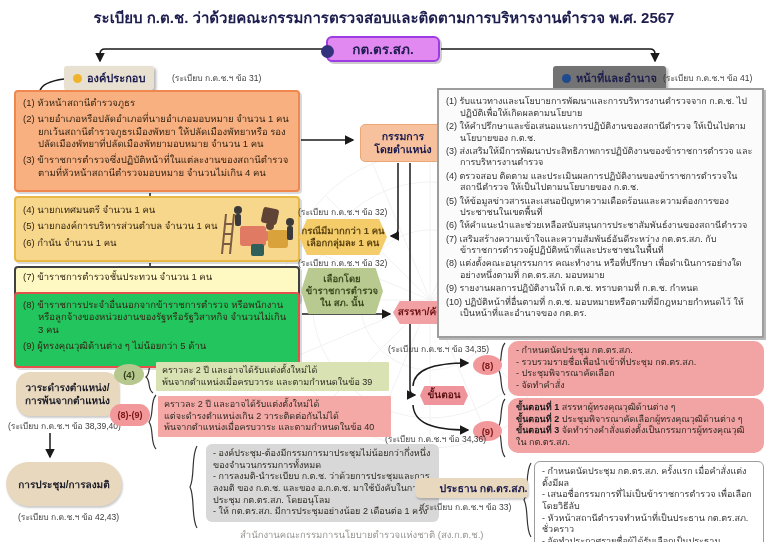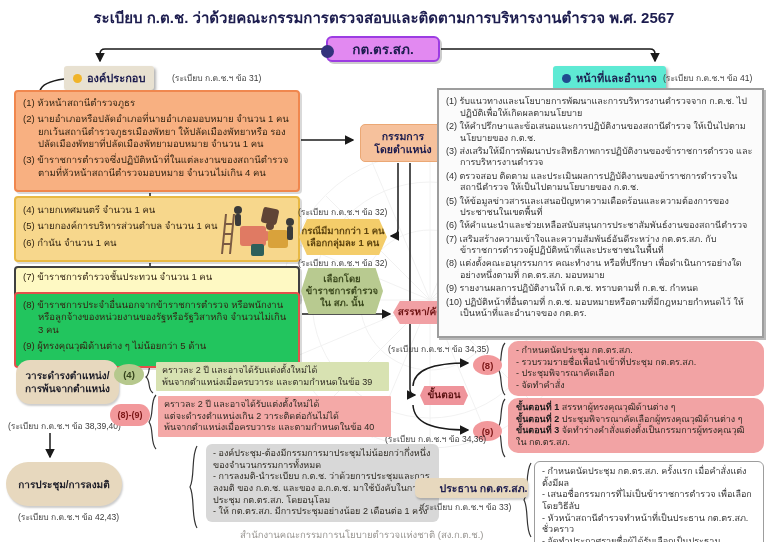--- a/index.html
+++ b/index.html
@@ -32,21 +32,21 @@
   .hex{clip-path:polygon(9% 0,91% 0,100% 50%,91% 100%,9% 100%,0 50%);display:flex;flex-direction:column;align-items:center;justify-content:center;
     font-weight:bold;text-align:center;line-height:1.25;}
   #more-than-one{left:299px;top:219px;width:88px;height:36px;background:#f4cd6a;color:#5d430e;font-size:9.5px;}
   #elected-by{left:301px;top:268px;width:82px;height:46px;background:#b8ca90;color:#3c4a1e;font-size:9.5px;}
   #selection-node{left:393px;top:301px;width:76px;height:23px;background:#f1a0a4;color:#6e1313;font-size:10px;}
   #steps-node{left:420px;top:386px;width:48px;height:19px;background:#ef949b;color:#5d1414;font-size:10px;}
   .circ{border-radius:50%;display:flex;align-items:center;justify-content:center;font-weight:bold;}
   
   .tan{background:#e7d8be;color:#20202a;font-weight:bold;display:flex;flex-direction:column;align-items:center;justify-content:center;
     box-shadow:1px 2px 2px rgba(0,0,0,.2);}
-  #tenure-head{left:16px;top:360px;width:103px;height:44px;border-radius:14px;font-size:10px;line-height:1.35;}
+  #tenure-head{left:16px;top:372px;width:103px;height:44px;border-radius:14px;font-size:10px;line-height:1.35;}
   #meeting-head{left:6px;top:462px;width:116px;height:44px;border-radius:22px;font-size:10px;}
   #chairman-head{left:415px;top:478px;width:113px;height:20px;border-radius:5px;font-size:10.5px;color:#1c1c4e;padding-left:24px;}
   
   .detail{font-size:9px;line-height:1.3;color:#2e2a22;border-radius:1px;padding:3px 6px;}
   #tenure4-box{left:156px;top:362px;width:233px;background:#d8e2b2;}
   #tenure89-box{left:158px;top:396px;width:233px;background:#f4a9a7;}
   #meeting-box{left:206px;top:444px;width:233px;background:#d8d8d8;border-radius:6px;padding:4px 7px;}
   #steps8-box{left:508px;top:341px;width:256px;background:#f2a3a4;border-radius:10px;padding:4px 8px;}
   #steps9-box{left:508px;top:398px;width:256px;background:#f2a3a4;border-radius:10px;padding:4px 8px;}
   #chairman-box{left:534px;top:461px;width:230px;background:#ffffff;border:1.5px solid #9d9d9d;border-radius:6px;padding:4px 7px;color:#333;}
@@ -106,21 +106,21 @@
     <span class="node-dot" style="left:-7px;top:7px;width:13px;height:13px;background:#33327c;"></span>
     <span>กต.ตร.สภ.</span>
   </div>
 
   <div class="n sec-head" style="left:64px;top:66px;background:#e8e1d1;">
     <span class="node-dot" style="position:static;width:9px;height:9px;background:#f0b42a;flex:0 0 auto;"></span>
     <span>องค์ประกอบ</span>
   </div>
   <div class="n ref" style="left:172px;top:71px;">(ระเบียบ ก.ต.ช.ฯ ข้อ 31)</div>
 
-  <div class="n sec-head" style="left:553px;top:66px;background:#5eead4;">
+  <div class="n sec-head" style="left:553px;top:66px;background:#737373;">
     <span class="node-dot" style="position:static;width:9px;height:9px;background:#1f4a8f;flex:0 0 auto;"></span>
     <span>หน้าที่และอำนาจ</span>
   </div>
   <div class="n ref" style="left:663px;top:71px;">(ระเบียบ ก.ต.ช.ฯ ข้อ 41)</div>
 
   <div class="n cbox" style="top:90px;height:102px;background:#f8b081;border:2px solid #f0874e;">
     <div class="it">(1) หัวหน้าสถานีตำรวจภูธร</div>
     <div class="it">(2) นายอำเภอหรือปลัดอำเภอที่นายอำเภอมอบหมาย จำนวน 1 คน ยกเว้นสถานีตำรวจภูธรเมืองพัทยา ให้ปลัดเมืองพัทยาหรือ รองปลัดเมืองพัทยาที่ปลัดเมืองพัทยามอบหมาย จำนวน 1 คน</div>
     <div class="it">(3) ข้าราชการตำรวจซึ่งปฏิบัติหน้าที่ในแต่ละงานของสถานีตำรวจ ตามที่หัวหน้าสถานีตำรวจมอบหมาย จำนวนไม่เกิน 4 คน</div>
   </div>

